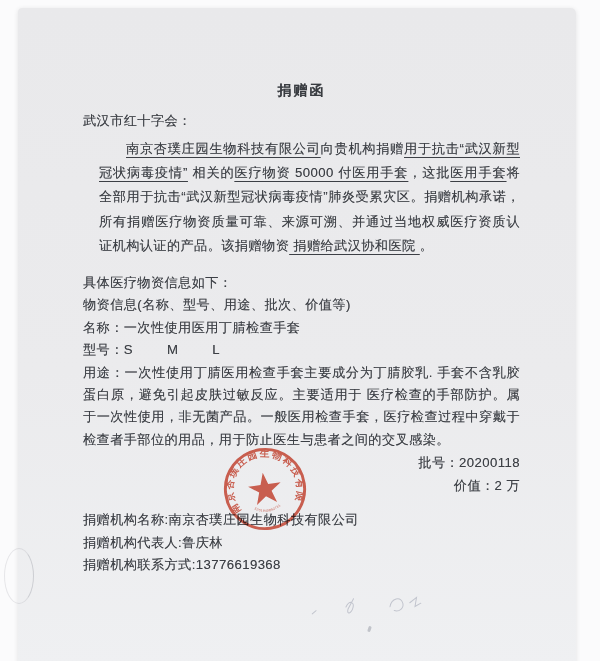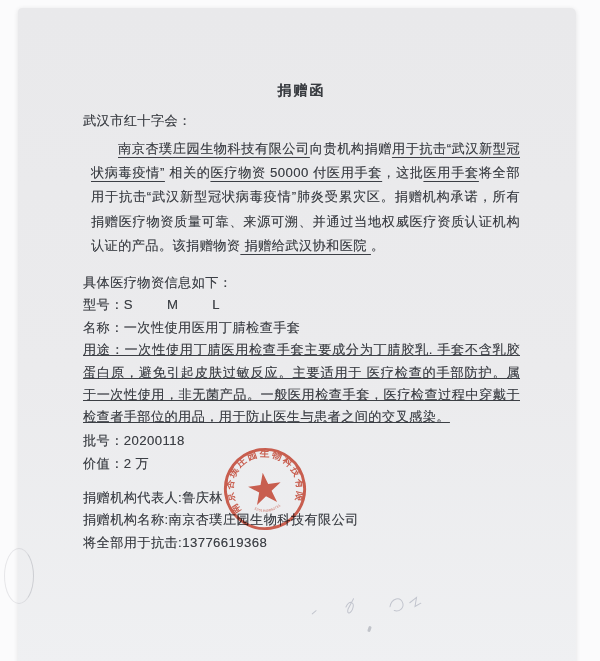--- a/index.html
+++ b/index.html
@@ -21,28 +21,28 @@
     letter-spacing:.4px;
     font-weight:500;
     text-shadow:0 0 .6px rgba(58,61,66,.5);
   }
   .title{
     margin-top:74px;text-align:center;
     font-size:14px;font-weight:700;letter-spacing:2px;color:#393c41;
   }
   .salutation{margin-top:12px;line-height:18px;}
   .bodypara{
-    margin:7px 0 0 8px;line-height:24.2px;text-indent:27px;
+    margin:7px 0 0 16px;line-height:24.2px;text-indent:27px;
     text-align:justify;white-space:pre-wrap;
   }
   .u{text-decoration:underline;text-underline-offset:4px;text-decoration-thickness:1px;}
   .details-heading{margin-top:14px;line-height:22.4px;}
   .line{line-height:22.4px;}
-  .usage{margin:0;line-height:22.4px;text-align:justify;white-space:pre-wrap;text-decoration:underline;}
-  .batchline{line-height:23px;}
+  .usage{margin:0;line-height:22.4px;text-align:justify;white-space:pre-wrap;}
+  .batchline{line-height:23px;text-align:right;}
   .size-m,.size-l{margin-left:34px;}
   .footer{margin-top:12px;}
   .footer .line{line-height:22.6px;}
   .stamp{
     position:absolute;left:203px;top:437px;width:88px;height:88px;
     color:#d34f3c;opacity:.88;mix-blend-mode:multiply;
     transform:rotate(-8deg);
   }
   .scribble{
     position:absolute;left:288px;top:583px;width:160px;height:32px;
@@ -67,30 +67,31 @@
 
     <div class="content">
 
       <div class="title">捐赠函</div>
 
       <div class="salutation">武汉市红十字会：</div>
 
       <p class="bodypara"><span class="u">南京杏璞庄园生物科技有限公司</span><span>向贵机构捐赠</span><span class="u">用于抗击“武汉新型冠状病毒疫情”</span><span> 相关的</span><span class="u">医疗物资 50000 付医用手套</span><span>，这批</span><span class="u">医用手套</span><span>将全部用于抗击“武汉新型冠状病毒疫情”肺炎受累灾区。捐赠机构承诺，所有捐赠医疗物资质量可靠、来源可溯、并通过当地权威医疗资质认证机构认证的产品。该捐赠物资</span><span class="u"> 捐赠给武汉协和医院 </span><span>。</span></p>
 
       <div class="details-heading">具体医疗物资信息如下：</div>
+      <div class="line">物资信息(名称、型号、用途、批次、价值等)</div>
+      <div class="line">名称：一次性使用医用丁腈检查手套</div>
       <div class="line"><span>型号：</span><span class="size-s">S</span><span class="size-m">M</span><span class="size-l">L</span></div>
-      <div class="line">名称：一次性使用医用丁腈检查手套</div>
       <p class="usage">用途：一次性使用丁腈医用检查手套主要成分为丁腈胶乳. 手套不含乳胶蛋白原，避免引起皮肤过敏反应。主要适用于 医疗检查的手部防护。属于一次性使用，非无菌产品。一般医用检查手套，医疗检查过程中穿戴于检查者手部位的用品，用于防止医生与患者之间的交叉感染。</p>
       <div class="batchline">批号：20200118</div>
       <div class="batchline">价值：2 万</div>
 
       <div class="footer">
+        <div class="line">捐赠机构名称:南京杏璞庄园生物科技有限公司</div>
         <div class="line">捐赠机构代表人:鲁庆林</div>
-        <div class="line">捐赠机构名称:南京杏璞庄园生物科技有限公司</div>
-        <div class="line">将全部用于抗击:13776619368</div>
+        <div class="line">捐赠机构联系方式:13776619368</div>
       </div>
     </div>
 
     <svg class="stamp" viewBox="0 0 120 120" aria-hidden="true">
       <defs>
         <path id="arcTop" d="M 24,85 A 44,44 0 1 1 96,85" fill="none"></path>
         <path id="arcBottom" d="M 38,82 A 31,31 0 0 0 82,82" fill="none"></path>
       </defs>
       <circle cx="60" cy="60" r="54" fill="none" stroke="currentColor" stroke-width="4"></circle>
       <polygon fill="currentColor" transform="translate(60,61) scale(2.35)" points="0,-10 2.25,-3.09 9.51,-3.09 3.63,1.18 5.88,8.09 0,3.82 -5.88,8.09 -3.63,1.18 -9.51,-3.09 -2.25,-3.09"></polygon>

